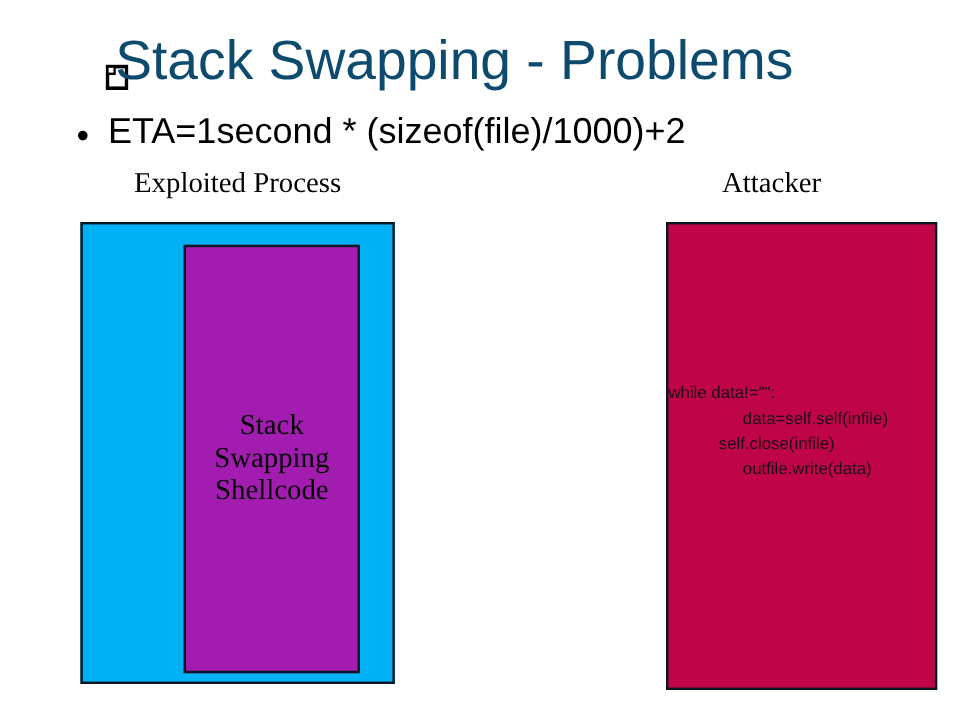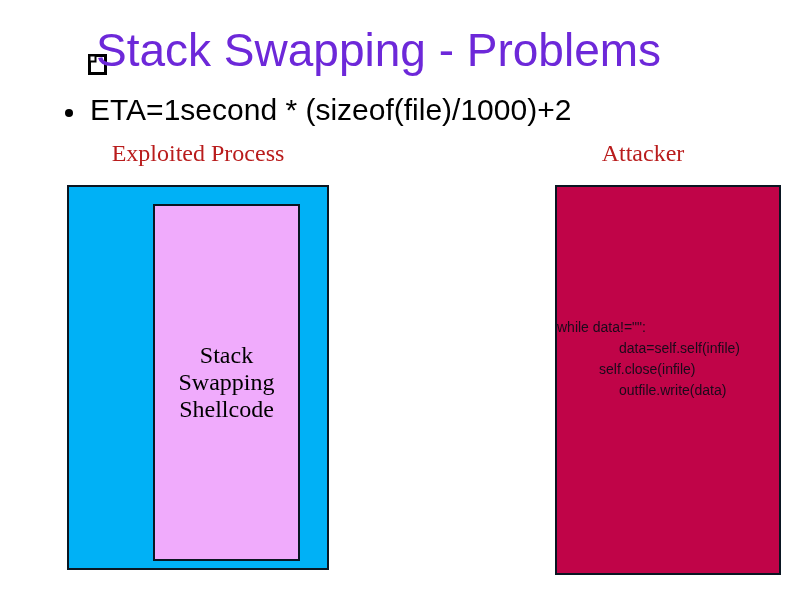--- a/index.html
+++ b/index.html
@@ -16,21 +16,21 @@
     position: absolute;
     left: 88px; top: 52px;
     width: 19px; height: 23px;
     z-index: 1;
   }
   .title {
     position: absolute;
     left: 96px; top: 27px;
     font-size: 46px;
     line-height: 1.0;
-    color: #6d28d9;
+    color: #0c4a6e;
     letter-spacing: 0px;
     white-space: nowrap;
     z-index: 2;
   }
 
   
   .bullet-dot {
     position: absolute;
     left: 65px; top: 109px;
     width: 8px; height: 8px;
@@ -44,40 +44,40 @@
     color: #000000;
     white-space: nowrap;
   }
 
   
   .col-label {
     position: absolute;
     top: 140px;
     font-family: "Liberation Serif", serif;
     font-size: 24px;
-    color: #b91c1c;
+    color: #000000;
     text-align: center;
     white-space: nowrap;
   }
   .col-label.exploited { left: 67px; width: 262px; }
   .col-label.attacker  { left: 533px; width: 220px; }
 
   
   .exploited-box {
     position: absolute;
     left: 67px; top: 185px;
     width: 262px; height: 385px;
     background: #00B1F6;
     border: 2px solid #0a1622;
   }
   .shellcode-box {
     position: absolute;
     left: 84px; top: 17px;
     width: 147px; height: 357px;
-    background: #f0abfc;
+    background: #a21caf;
     border: 2px solid #0a1622;
     display: flex;
     align-items: center;
     justify-content: center;
   }
   .shellcode-text {
     font-family: "Liberation Serif", serif;
     font-size: 24px;
     line-height: 27px;
     color: #000000;

